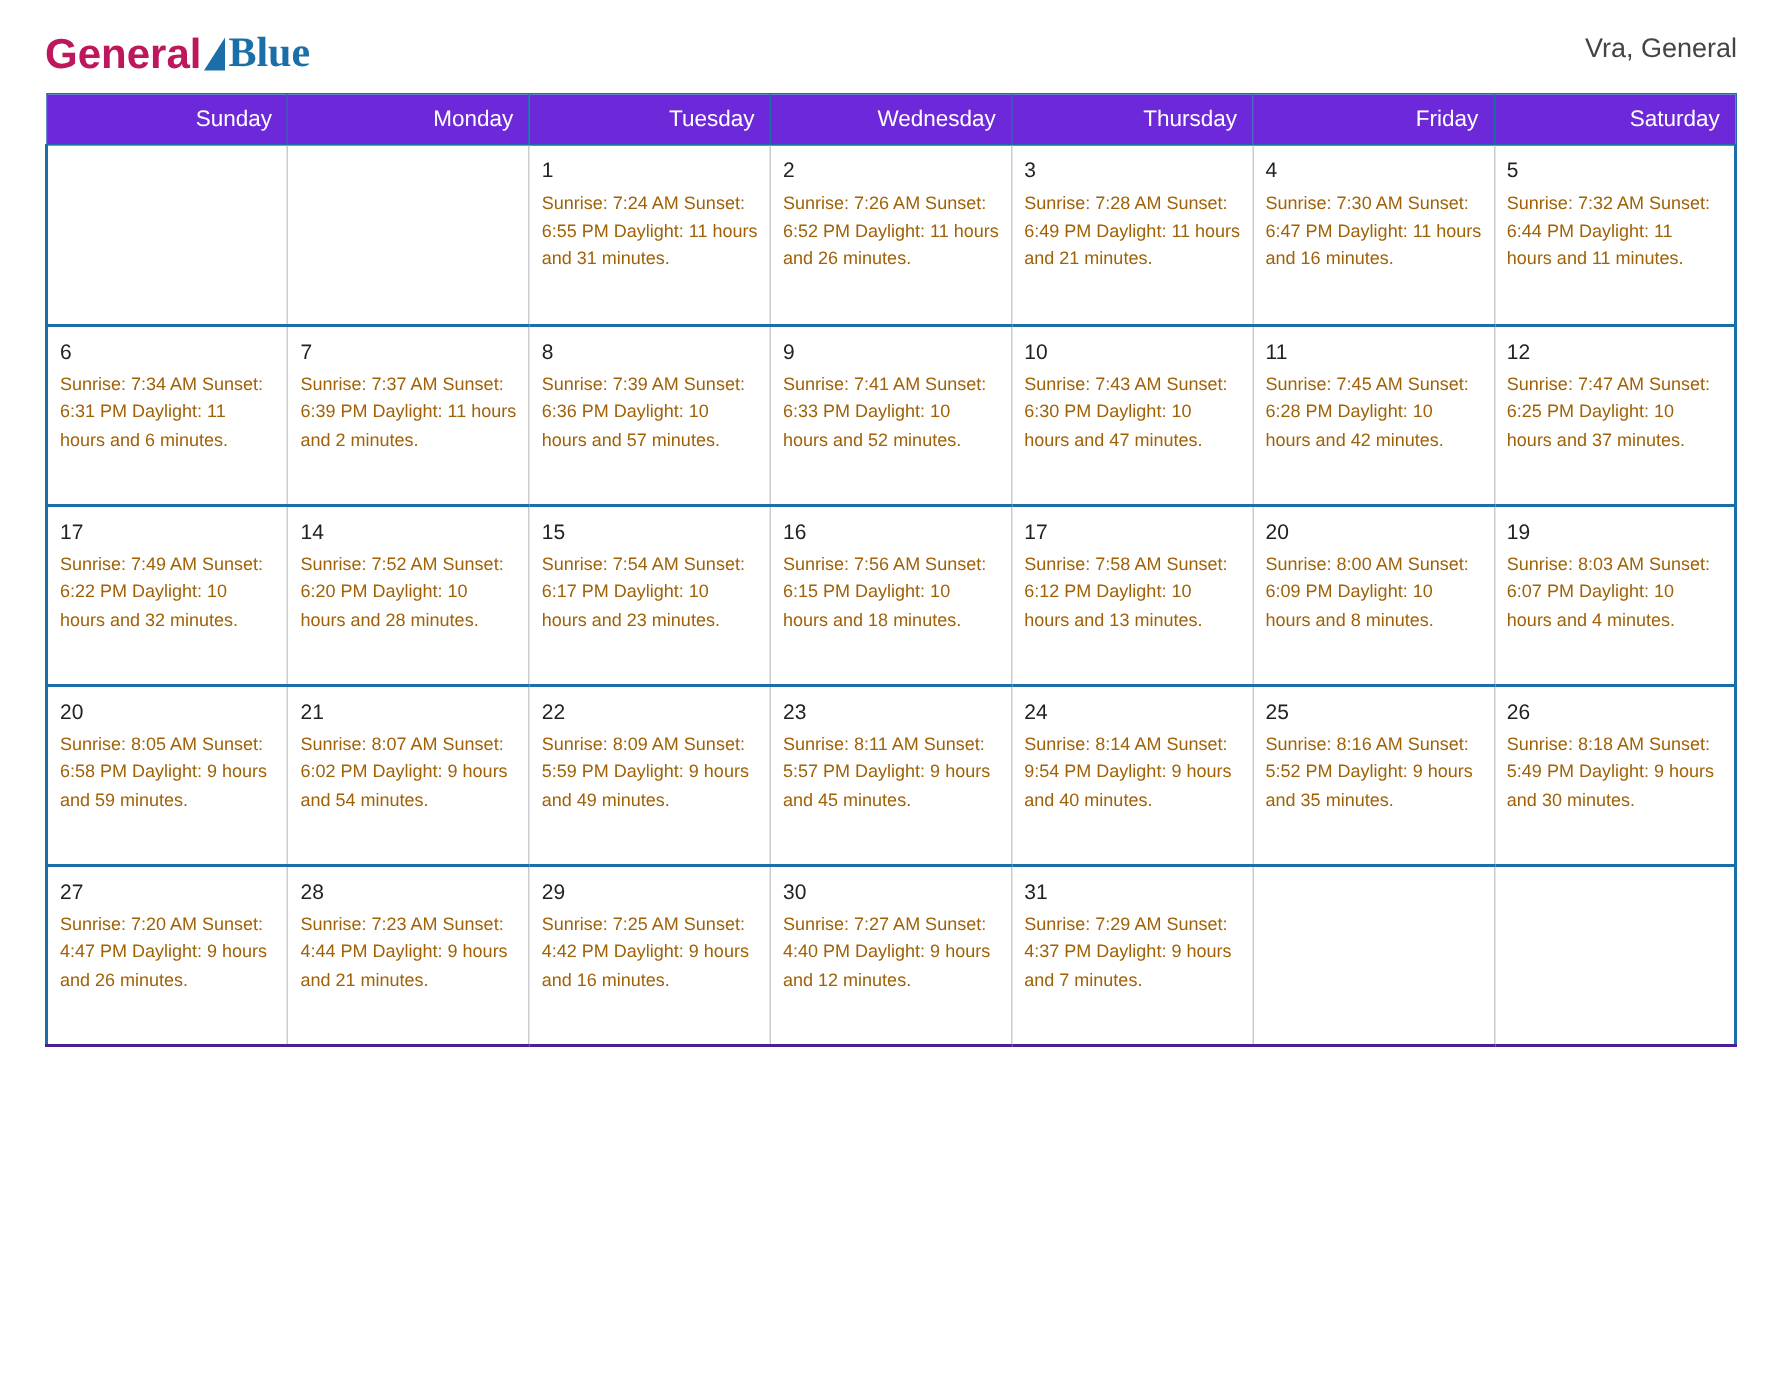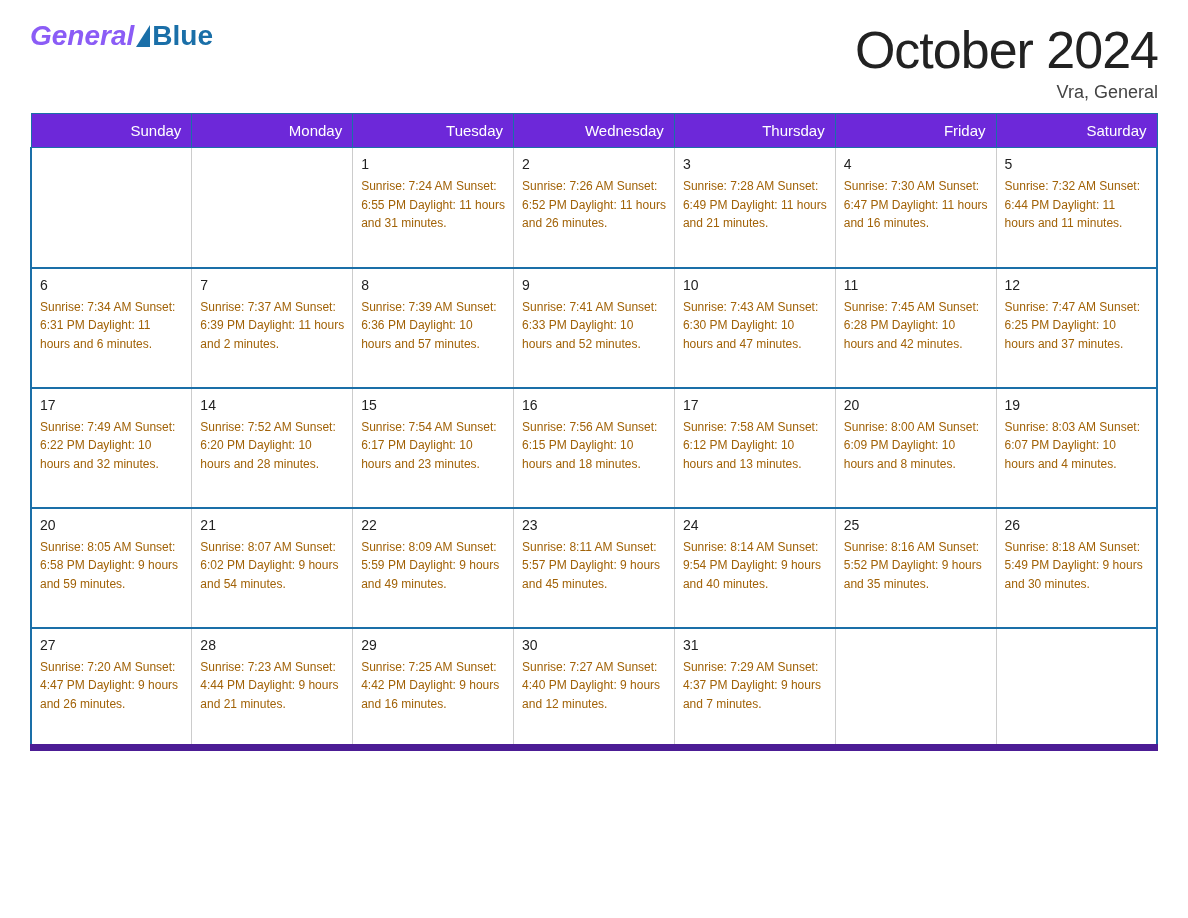--- a/index.html
+++ b/index.html
@@ -21,33 +21,34 @@
       flex-direction: column;
       align-items: flex-start;
     }
     .logo-text {
       display: flex;
       align-items: center;
       font-size: 28px;
       font-weight: bold;
       color: #333;
     }
-    .logo-general { color: #8b5cf6; font-style: italic; }
+    .logo-general { color: #be185d; }
     .logo-triangle {
       width: 0; height: 0;
       border-left: 14px solid transparent;
       border-right: 0px solid transparent;
       border-bottom: 22px solid #1a6fa8;
       margin: 0 2px;
       display: inline-block;
     }
     .logo-blue {
       color: #1a6fa8;
       font-size: 28px;
       font-weight: bold;
+      font-family: Liberation Serif, serif;
     }
     .title-block {
       text-align: right;
     }
     .month-title {
       font-size: 52px;
       font-weight: normal;
       color: #222;
       letter-spacing: -1px;
     }
@@ -73,21 +74,21 @@
     tbody tr td {
       border: 1px solid #ccc;
       vertical-align: top;
       padding: 6px 8px;
       height: 120px;
       font-size: 12.5px;
       color: #333;
       line-height: 1.5;
     }
     tbody tr:last-child td {
-      border-bottom: 7px solid #4c1d95;
+      border-bottom: 2px solid #4c1d95;
     }
     .day-num {
       font-size: 14px;
       font-weight: normal;
       color: #222;
       display: block;
       margin-bottom: 2px;
     }
     .day-info {
       color: #a16207;
@@ -117,21 +118,20 @@
 
 <div class="header">
   <div class="logo">
     <div class="logo-text">
       <span class="logo-general">General</span>
       <span class="logo-triangle"></span>
       <span class="logo-blue">Blue</span>
     </div>
   </div>
   <div class="title-block">
-    <div class="month-title">October 2024</div>
     <div class="subtitle">Vra, General</div>
   </div>
 </div>
 
 <table>
   <thead>
     <tr>
     <th>Sunday</th>
         <th>Monday</th>
         <th>Tuesday</th>

